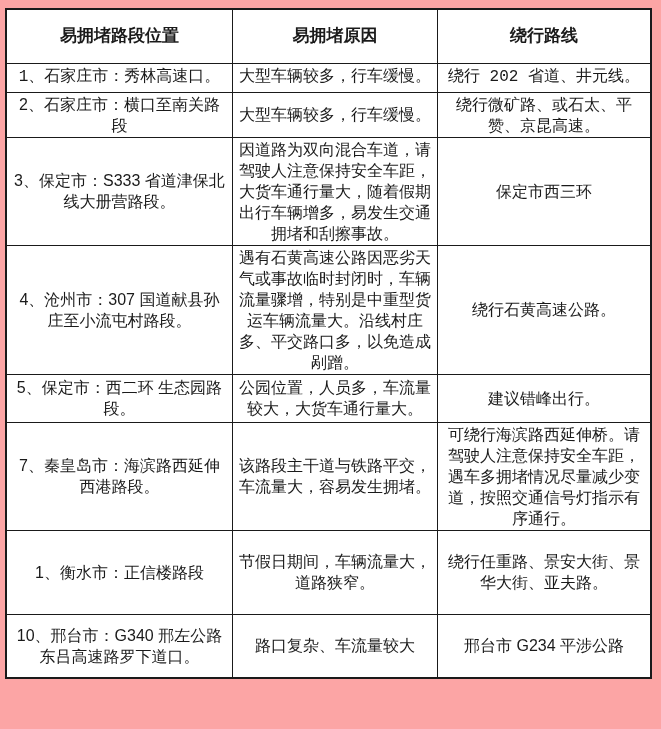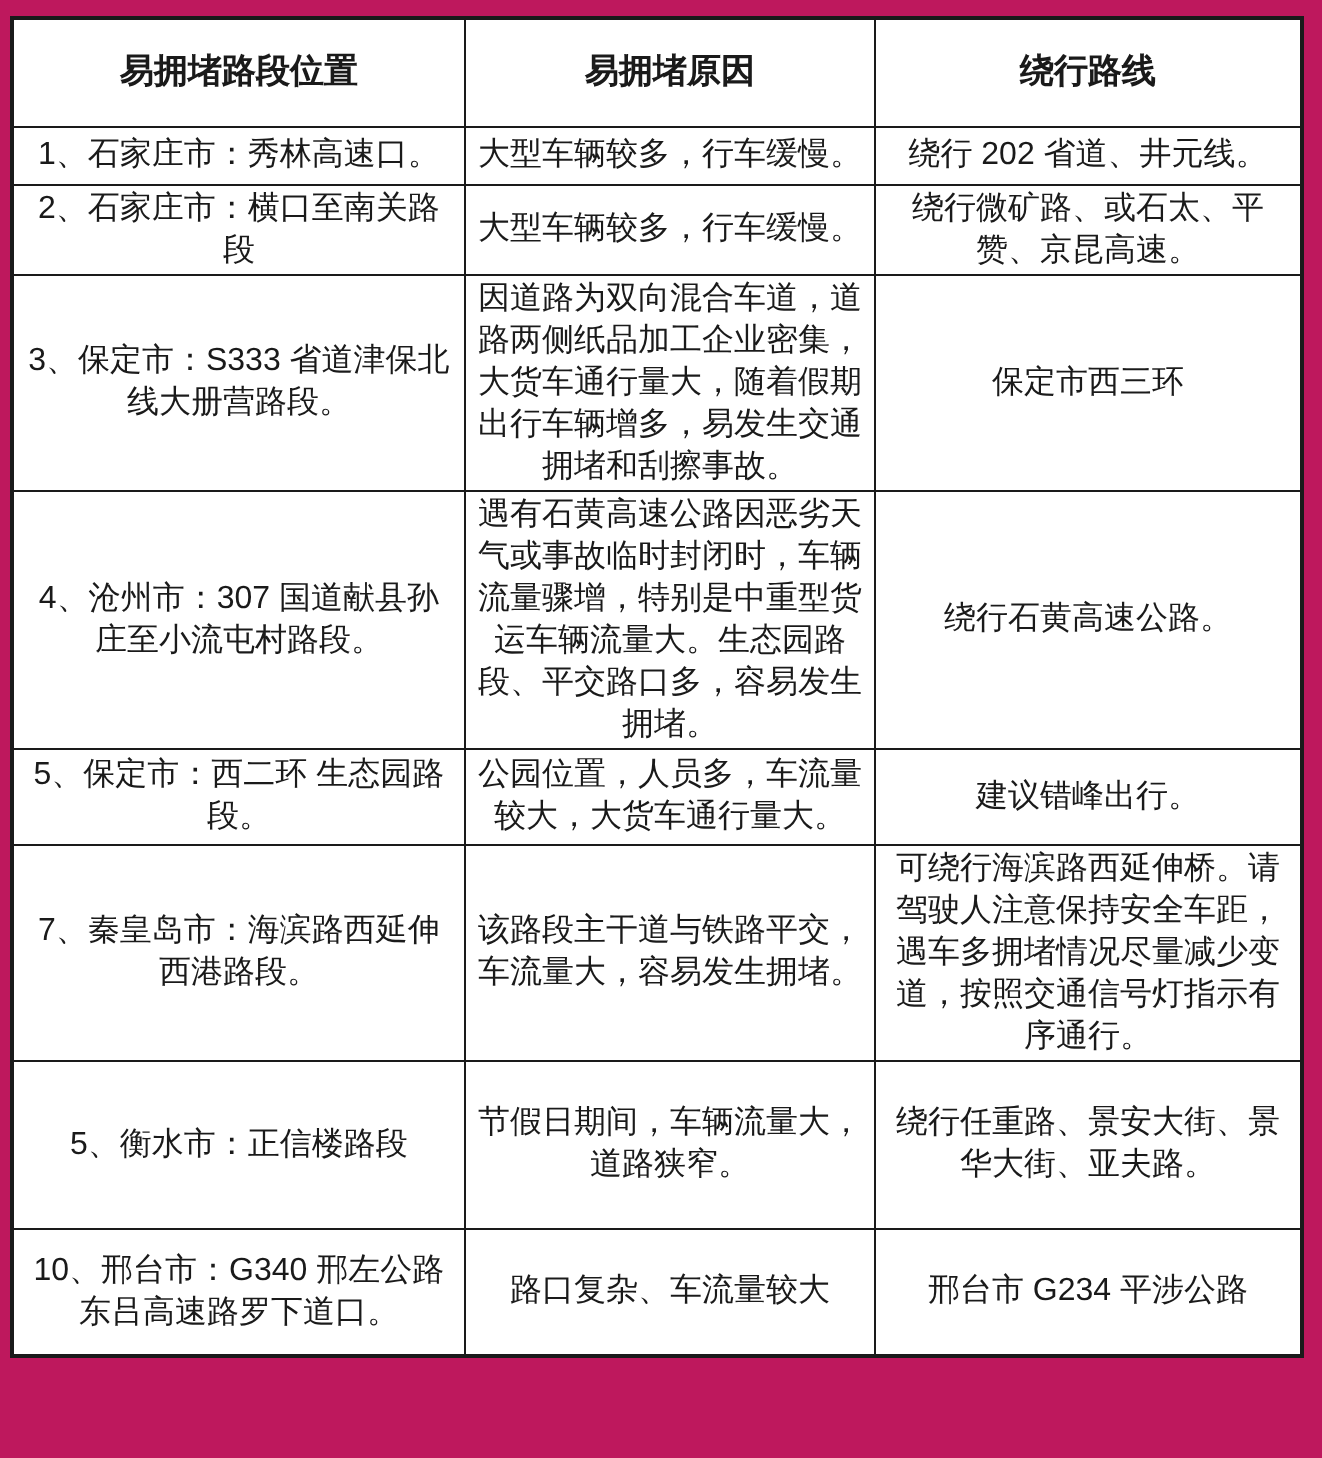--- a/index.html
+++ b/index.html
@@ -5,21 +5,21 @@
   html, body {
     margin: 0;
     padding: 0;
     background: #ffffff;
     font-family: "Liberation Sans", sans-serif;
     color: #1a1a1a;
   }
   .page {
     width: 661px;
     height: 729px;
-    background: #be185d;
+    background: #fca5a5;
     box-sizing: border-box;
     padding: 8px 5px 0 5px;
   }
   table.congestion {
     border-collapse: collapse;
     table-layout: fixed;
     width: 647px;
     background: #ffffff;
     border: 2px solid #1a1a1a;
   }
@@ -37,21 +37,21 @@
   table.congestion th {
     font-size: 17px;
     font-weight: bold;
     line-height: 22px;
   }
   col.c-loc { width: 35.1%; }
   col.c-rea { width: 31.8%; }
   col.c-det { width: 33.1%; }
 
   thead tr            { height: 54px; }
-  tbody tr:nth-child(1)  { height: 29px; }
+  tbody tr:nth-child(1)  { height: 29px; font-family: Liberation Mono, monospace; }
   tbody tr:nth-child(2)  { height: 40px; margin-left: 46px; }
   tbody tr:nth-child(3)  { height: 101px; }
   tbody tr:nth-child(4)  { height: 126px; }
   tbody tr:nth-child(5)  { height: 48px; }
   tbody tr:nth-child(6)  { height: 50px; }
   tbody tr:nth-child(7)  { height: 84px; }
   tbody tr:nth-child(8)  { height: 64px; }
   tbody tr:nth-child(9)  { height: 49px; }
   tbody tr:nth-child(10) { height: 53px; }
 </style>
@@ -78,40 +78,40 @@
         <td>大型车辆较多，行车缓慢。</td>
         <td>绕行 202 省道、井元线。</td>
       </tr>
       <tr>
         <td>2、石家庄市：横口至南关路段</td>
         <td>大型车辆较多，行车缓慢。</td>
         <td>绕行微矿路、或石太、平赞、京昆高速。</td>
       </tr>
       <tr>
         <td>3、保定市：S333 省道津保北线大册营路段。</td>
-        <td>因道路为双向混合车道，道路两侧纸品加工企业密集，大货车通行量大，随着假期出行车辆增多，易发生交通拥堵和刮擦事故。</td>
+        <td>因道路为双向混合车道，请驾驶人注意保持安全车距，大货车通行量大，随着假期出行车辆增多，易发生交通拥堵和刮擦事故。</td>
         <td>保定市西三环</td>
       </tr>
       <tr>
         <td>4、沧州市：307 国道献县孙庄至小流屯村路段。</td>
-        <td>遇有石黄高速公路因恶劣天气或事故临时封闭时，车辆流量骤增，特别是中重型货运车辆流量大。生态园路段、平交路口多，容易发生拥堵。</td>
+        <td>遇有石黄高速公路因恶劣天气或事故临时封闭时，车辆流量骤增，特别是中重型货运车辆流量大。沿线村庄多、平交路口多，以免造成剐蹭。</td>
         <td>绕行石黄高速公路。</td>
       </tr>
       <tr>
         <td>5、保定市：西二环 生态园路段。</td>
         <td>公园位置，人员多，车流量较大，大货车通行量大。</td>
         <td>建议错峰出行。</td>
       </tr>
       <tr>
         <td>7、秦皇岛市：海滨路西延伸西港路段。</td>
         <td>该路段主干道与铁路平交，车流量大，容易发生拥堵。</td>
         <td>可绕行海滨路西延伸桥。请驾驶人注意保持安全车距，遇车多拥堵情况尽量减少变道，按照交通信号灯指示有序通行。</td>
       </tr>
       <tr>
-        <td>5、衡水市：正信楼路段</td>
+        <td>1、衡水市：正信楼路段</td>
         <td>节假日期间，车辆流量大，道路狭窄。</td>
         <td>绕行任重路、景安大街、景华大街、亚夫路。</td>
       </tr>
       <tr>
         <td>10、邢台市：G340 邢左公路东吕高速路罗下道口。</td>
         <td>路口复杂、车流量较大</td>
         <td>邢台市 G234 平涉公路</td>
       </tr>
     </tbody>
   </table>

